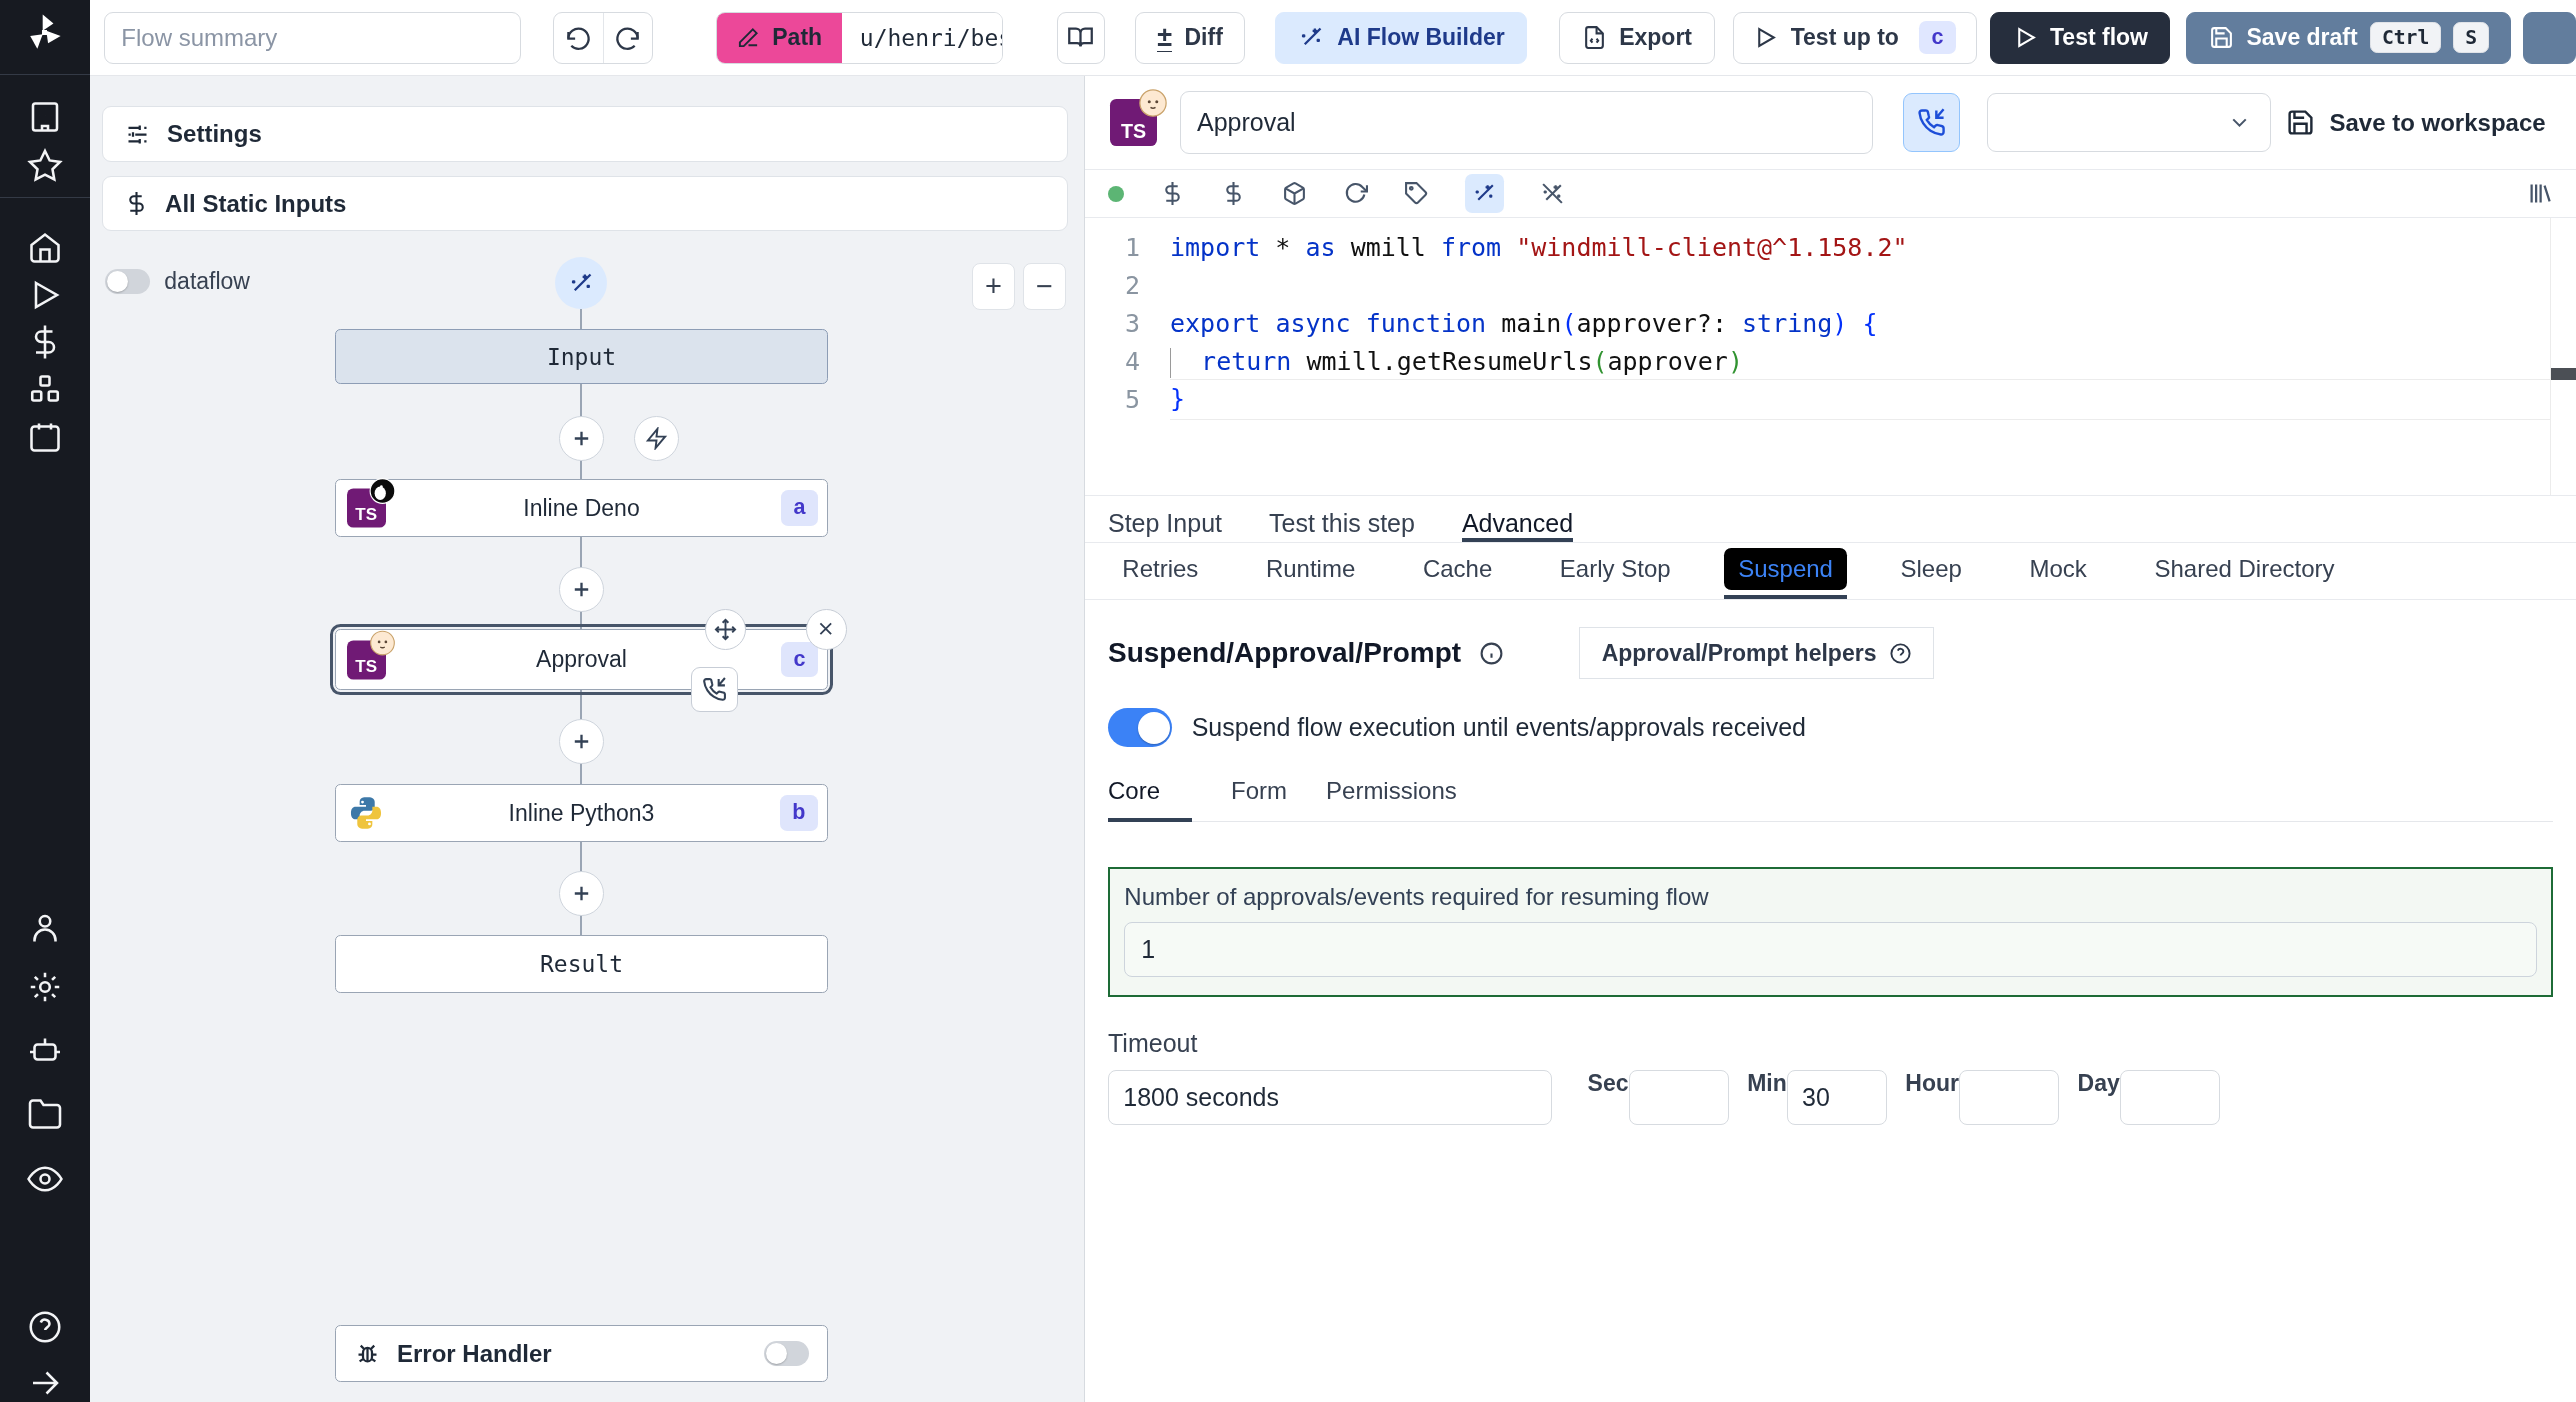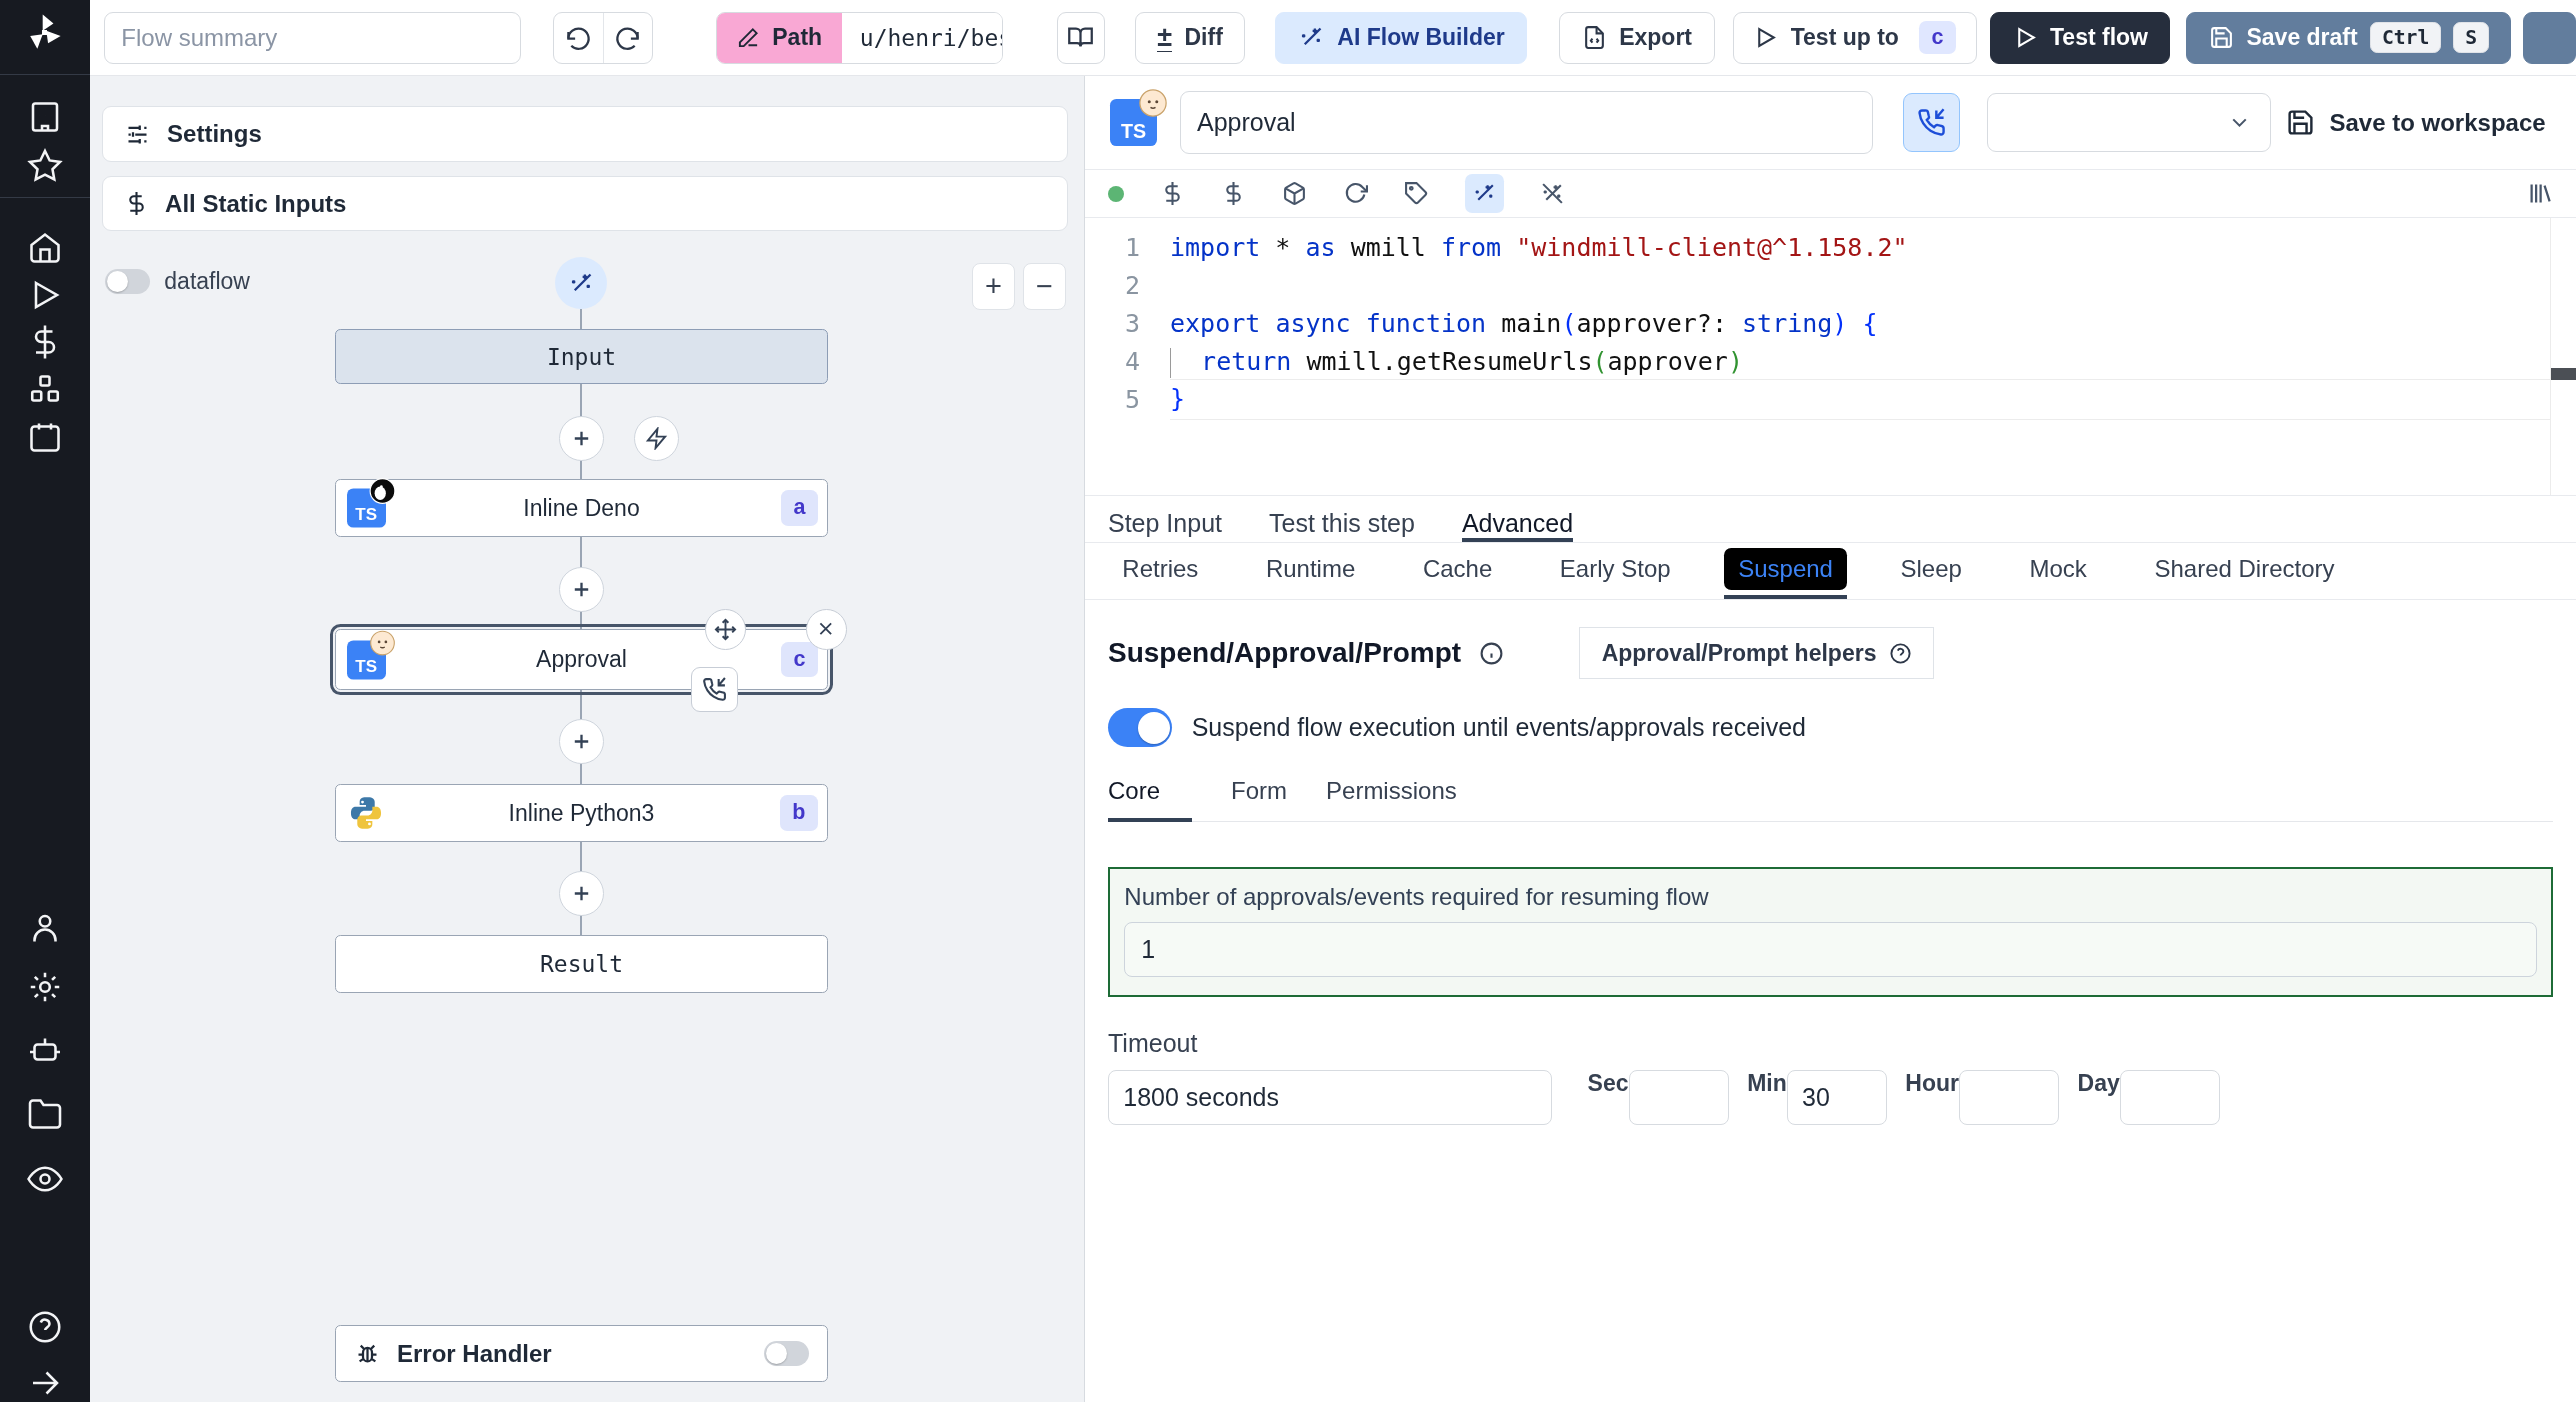--- a/index.html
+++ b/index.html
@@ -29,21 +29,21 @@
   .toggle .knob{position:absolute;top:1.8px;left:1.8px;width:21.5px;height:21.5px;border-radius:50%;background:#fff;box-shadow:0 0.9px 1.8px rgba(0,0,0,.25)}
   .toggle.on{background:#3b82f6}
   .toggle.on .knob{left:auto;right:1.8px}
   .toggle.big{width:64px;height:39px;border-radius:19.7px}
   .toggle.big .knob{width:32px;height:32px;top:3.6px}
   .vline{position:absolute;width:1.8px;background:#9aa5b4}
   .node{position:absolute;left:245px;width:493px;height:55px;background:#fff;border:0.9px solid #9aa5b4;border-radius:5.4px;display:flex;align-items:center;justify-content:center;font-size:23px;color:#1f2937}
   .node .nlabel{flex:1;text-align:center}
   .node .nbadge{position:absolute;right:9px;top:50%;transform:translateY(-50%);background:#dfe5fc;color:#4338ca;font-weight:700;font-size:21.5px;border-radius:7.2px;padding:5.4px 12.5px}
   .node .nicon{position:absolute;left:10.7px;top:50%;transform:translateY(-50%)}
-  .tsbox{position:relative;width:39px;height:39px;background:#3b82f6;border-radius:6.3px;color:#fff;font-weight:700;font-size:17px;display:flex;align-items:flex-end;justify-content:center;font-family:"Liberation Sans",sans-serif}
+  .tsbox{position:relative;width:39px;height:39px;background:#701a75;border-radius:6.3px;color:#fff;font-weight:700;font-size:17px;display:flex;align-items:flex-end;justify-content:center;font-family:"Liberation Sans",sans-serif}
   .tsbox .tstxt{margin-bottom:2.7px}
   .emoji{position:absolute;top:-10.7px;right:-10.7px}
   .pluscirc{position:absolute;width:45px;height:45px;border-radius:50%;background:#fff;border:0.9px solid #cfd5dd;display:flex;align-items:center;justify-content:center;color:#334155}
   .selnode{outline:3.6px solid #475569;outline-offset:2.7px}
   .hovcirc{position:absolute;width:41px;height:41px;border-radius:50%;background:#fff;border:0.9px solid #c7cdd6;display:flex;align-items:center;justify-content:center;color:#334155;z-index:5}
   .phonebadge{position:absolute;width:47px;height:45px;border-radius:9px;background:#fff;border:0.9px solid #c7cdd6;display:flex;align-items:center;justify-content:center;color:#334155;z-index:5}
   .zoombtn{position:absolute;width:43px;height:47px;background:#fff;border:0.9px solid #dfe3e8;border-radius:8px;font-size:29px;color:#374151;display:flex;align-items:center;justify-content:center}
   
   .step{position:absolute;left:1084px;top:76px;width:1492px;height:1326px;background:#fff;border-left:0.9px solid #d7dbe0;display:flex;flex-direction:column}
   .shead{height:94px;display:flex;align-items:center;padding:0 25px;border-bottom:0.9px solid #e8eaee;gap:0}
@@ -191,21 +191,21 @@
           </svg>
         </div>
       <div class="cell">
           <svg width="27" height="27" viewBox="0 0 24 24" fill="none" stroke="currentColor" stroke-width="2">
             <path d="M21 7v6h-6"></path>
             <path d="M21 13A9 9 0 1 0 18.4 19.4"></path>
           </svg>
         </div>
     </div>
     <div class="seg" style="margin-left:63px">
-      <div style="display:flex;align-items:center;gap:12.5px;background:#f9a8d4;padding:0 19.7px;font-size:23px;font-weight:700;color:#1f2937">
+      <div style="display:flex;align-items:center;gap:12.5px;background:#ec4899;padding:0 19.7px;font-size:23px;font-weight:700;color:#1f2937">
         <span>
             <svg width="23" height="23" viewBox="0 0 24 24" fill="none" stroke="currentColor" stroke-width="2">
               <path d="M12 20h9M16.5 3.5l4 4L7 21H3v-4z"></path>
             </svg>
           </span>
         <span>Path</span>
       </div>
       <div class="mono" style="display:flex;align-items:center;padding:0 18px;font-size:23px;color:#1f2937;background:#fff">u/henri/bes</div>
     </div>
     <button class="btn" style="margin-left:54px;width:52px;padding:0">

